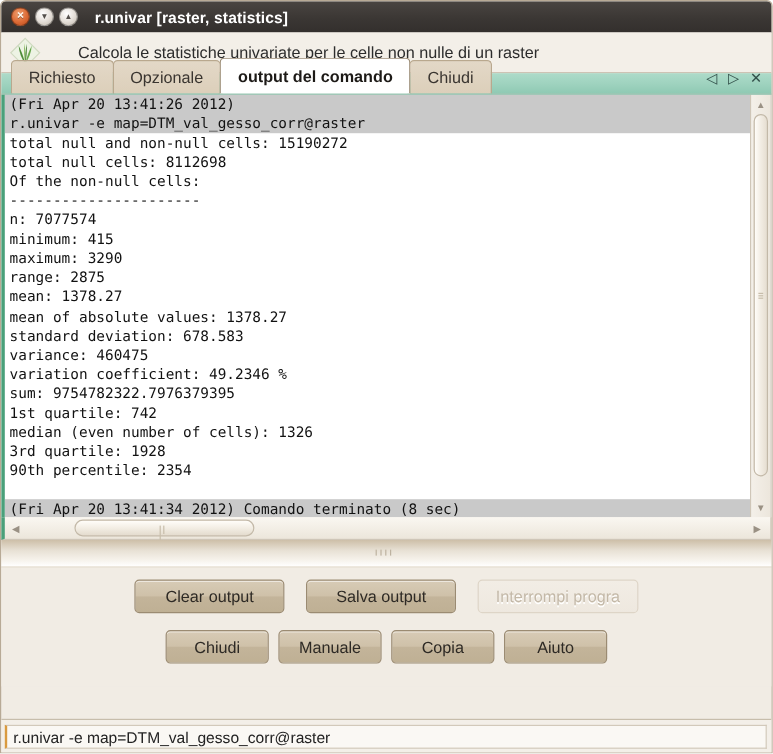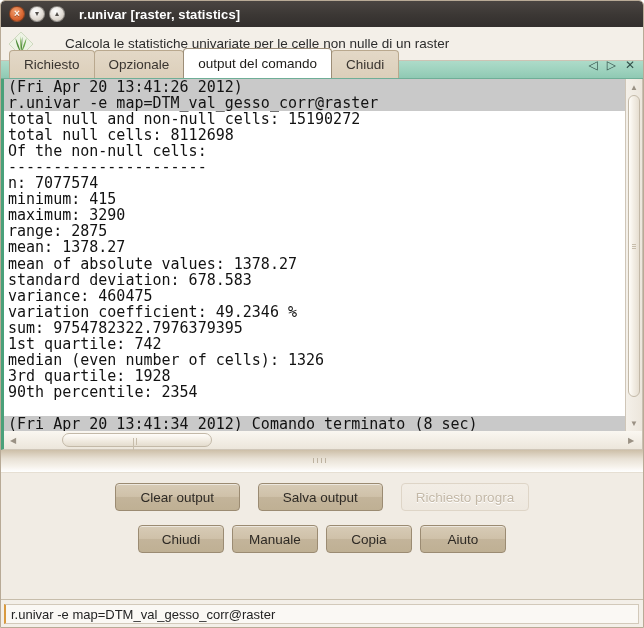--- a/index.html
+++ b/index.html
@@ -122,21 +122,21 @@
     border: 1px solid #b9a88e;
     border-bottom: none;
     border-radius: 4px 4px 0 0;
     margin-right: -1px;
     white-space: nowrap;
     box-sizing: border-box;
   }
   .tab.active {
     background: #ffffff;
     color: #1d1a17;
-    font-weight: normal;
+    font-weight: bold;
     height: 30px;
     line-height: 30px;
     border-color: #9c8d77;
     z-index: 3;
   }
   .tab-nav {
     position: absolute;
     right: 8px;
     bottom: 7px;
     display: flex;
@@ -159,21 +159,21 @@
     border-left: 3px solid #4aa07a;
     border-right: 1px solid #c9c0b2;
     display: flex;
     overflow: hidden;
   }
   .output-text {
     flex: 1 1 auto;
     margin: 0;
     padding: 0;
     font-family: "DejaVu Sans Mono", "Liberation Mono", monospace;
-    font-size: 15px;
+    font-size: 12px;
     line-height: 16.05px;
     color: #121212;
     white-space: pre;
     overflow: hidden;
     position: relative;
   }
   .ln {
     display: block;
     padding-left: 4px;
     height: 16.05px;
@@ -441,21 +441,21 @@
         <i></i>
         <i></i>
         <i></i>
     </div>
   </div>
 
   <div class="btnpanel">
     <div class="btnrow row1">
       <div class="btn wide">Clear output</div>
       <div class="btn wide">Salva output</div>
-      <div class="btn wide disabled">Richiesto progra</div>
+      <div class="btn wide disabled">Interrompi progra</div>
     </div>
     <div class="btnrow row2">
       <div class="btn">Chiudi</div>
       <div class="btn">Manuale</div>
       <div class="btn">Copia</div>
       <div class="btn">Aiuto</div>
     </div>
   </div>
 
   <div class="statusbar">

